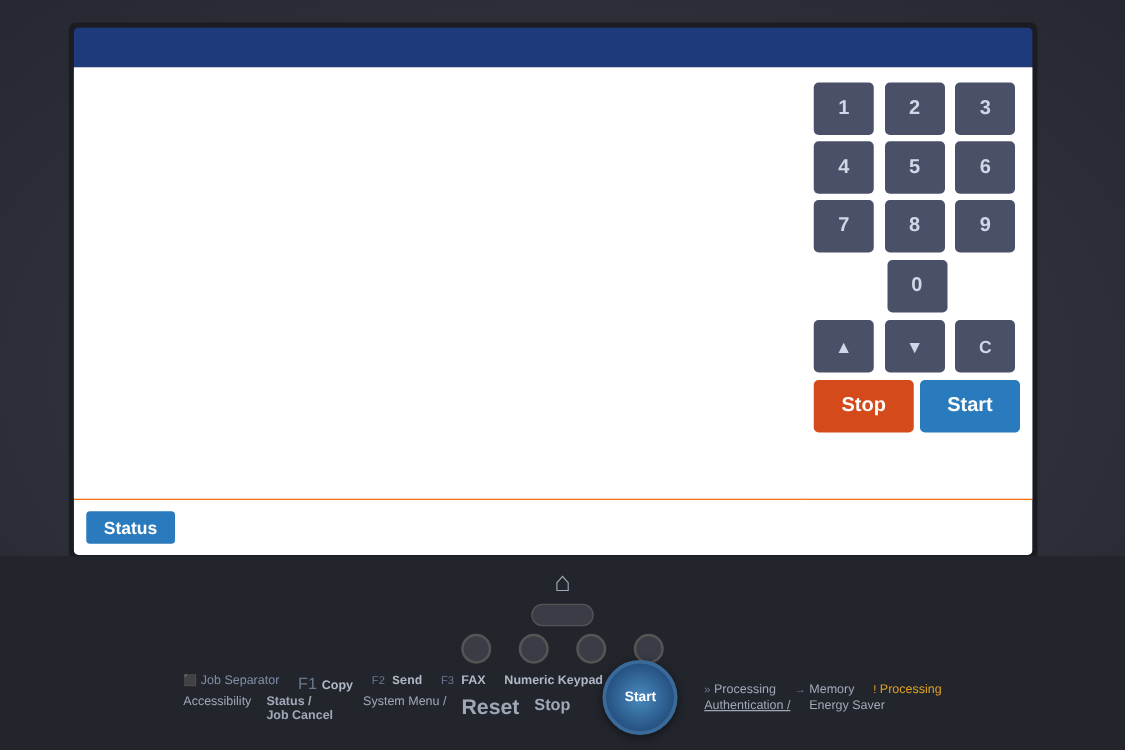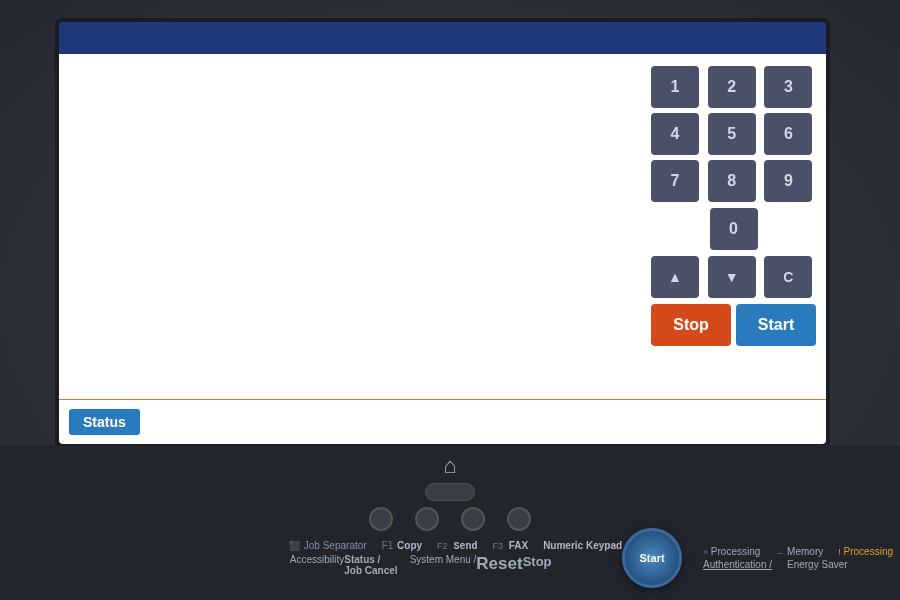--- a/index.html
+++ b/index.html
@@ -248,22 +248,22 @@
       font-size: 11px;
       font-weight: bold;
       cursor: pointer;
       box-shadow: 0 2px 8px rgba(0,0,0,0.5);
     }
 
     
     .bottom-controls {
       display: flex;
       align-items: center;
-      justify-content: flex-end;
-      padding: 4px 7px;
+      justify-content: center;
+      padding: 4px 20px;
       position: absolute;
       bottom: 8px;
       left: 0;
       right: 0;
     }
 
     .bottom-left-labels {
       display: flex;
       flex-direction: column;
       gap: 2px;
@@ -271,21 +271,21 @@
 
     .bottom-left-top {
       display: flex;
       gap: 15px;
       font-size: 10px;
       color: #8090a8;
     }
 
     .bottom-left-bottom {
       display: flex;
-      gap: 0;
+      gap: 12px;
       font-size: 10px;
       color: #a0a8b8;
     }
 
     .bottom-center {
       display: flex;
       flex-direction: column;
       align-items: center;
       gap: 4px;
     }
@@ -378,21 +378,21 @@
 
     <div class="bottom-controls">
 
       <div class="bottom-left-labels">
         <div class="bottom-left-top">
           <span>
             <span style="font-size:9px; color:#5a6070;">⬛</span>
             <span>Job Separator</span>
           </span>
           <span>
-            <span style="color:#6a7890; font-size:10px;">F1</span>
+            <span style="color:#6a7890; font-size:13px;">F1</span>
             <span style="color:#b0b8c8; font-weight:bold; margin-left:1px;">Copy</span>
           </span>
           <span>
             <span style="color:#6a7890; font-size:9px;">F2</span>
             <span style="color:#b0b8c8; font-weight:bold; margin-left:3px;font-family:Liberation Mono, monospace;">Send</span>
           </span>
           <span>
             <span style="color:#6a7890; font-size:9px;">F3</span>
             <span style="color:#b0b8c8; font-weight:bold; margin-left:3px;">FAX</span>
           </span>

